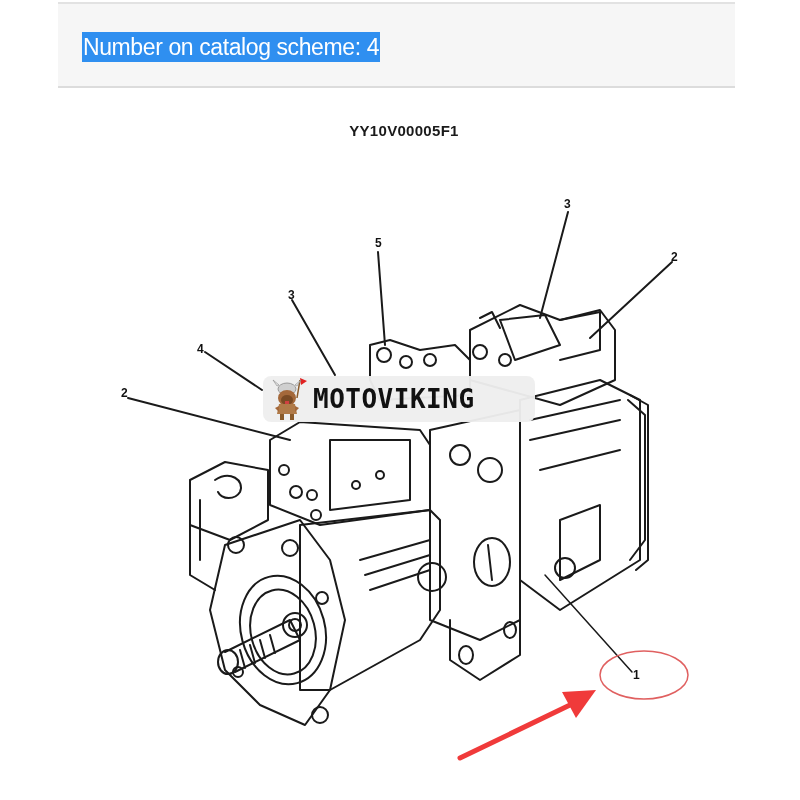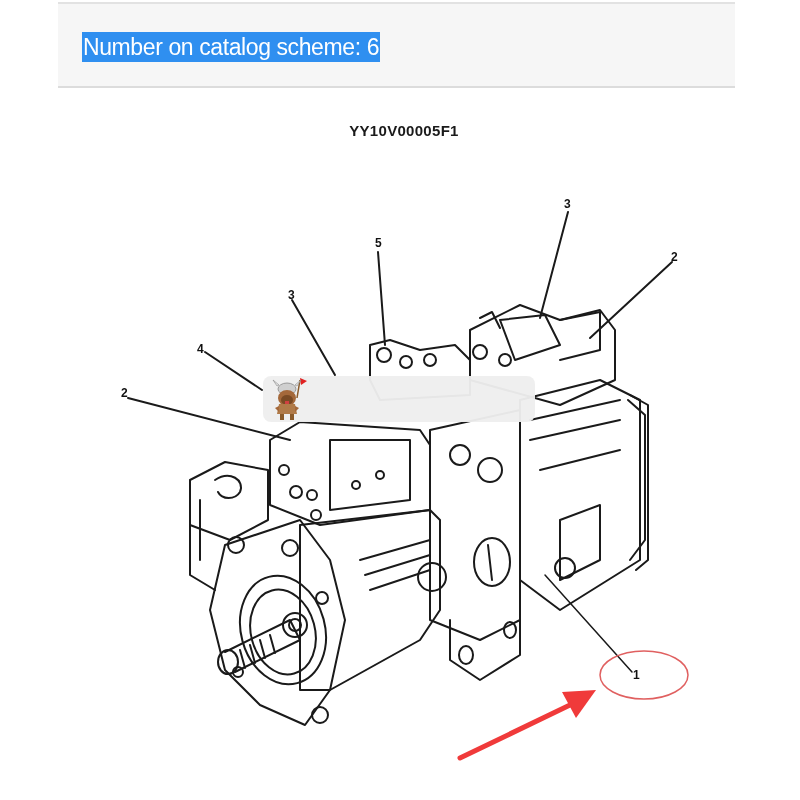--- a/index.html
+++ b/index.html
@@ -31,21 +31,21 @@
   .watermark .mascot { width:44px; height:46px; margin-left:4px; }
   .watermark .brand {
     font-family:"DejaVu Sans Mono", monospace; font-weight:bold; font-size:26px;
     color:#111; letter-spacing:0.5px; margin-left:2px;
   }
 </style>
 </head>
 <body>
 
 <div class="top-box">
-  <span class="scheme-label">Number on catalog scheme: 6</span>
+  <span class="scheme-label">Number on catalog scheme: 4</span>
 </div>
 
 <div class="diagram-code">YY10V00005F1</div>
 
 <svg class="drawing" width="800" height="800" viewBox="0 0 800 800">
   <g fill="none" stroke="#1a1a1a" stroke-width="2" stroke-linejoin="round" stroke-linecap="round">
 
     <line x1="378" y1="252" x2="385" y2="345"></line>
     <line x1="568" y1="212" x2="540" y2="318"></line>
     <line x1="672" y1="262" x2="590" y2="338"></line>
@@ -142,13 +142,14 @@
     <ellipse cx="20" cy="13" rx="9" ry="6" fill="#cfcfcf" stroke="#888" stroke-width="0.8"></ellipse>
     <path d="M10 10 L6 4 L12 9 Z M30 10 L34 4 L28 9 Z" fill="#e8e8e8" stroke="#888" stroke-width="0.6"></path>
     <ellipse cx="20" cy="22" rx="9" ry="8" fill="#a4683a"></ellipse>
     <ellipse cx="20" cy="24" rx="6" ry="5" fill="#7a4a24"></ellipse>
     <rect x="18" y="25" width="4" height="3" fill="#d04040"></rect>
     <path d="M12 28 L28 28 L30 38 L10 38 Z" fill="#b07a48"></path>
     <path d="M8 32 L12 30 L12 36 Z M32 32 L28 30 L28 36 Z" fill="#a4683a"></path>
     <rect x="13" y="38" width="4" height="6" fill="#8a5a2a"></rect>
     <rect x="23" y="38" width="4" height="6" fill="#8a5a2a"></rect>
   </svg>
+  <span class="brand">MOTOVIKING</span>
 </div>
 
 </body></html>

